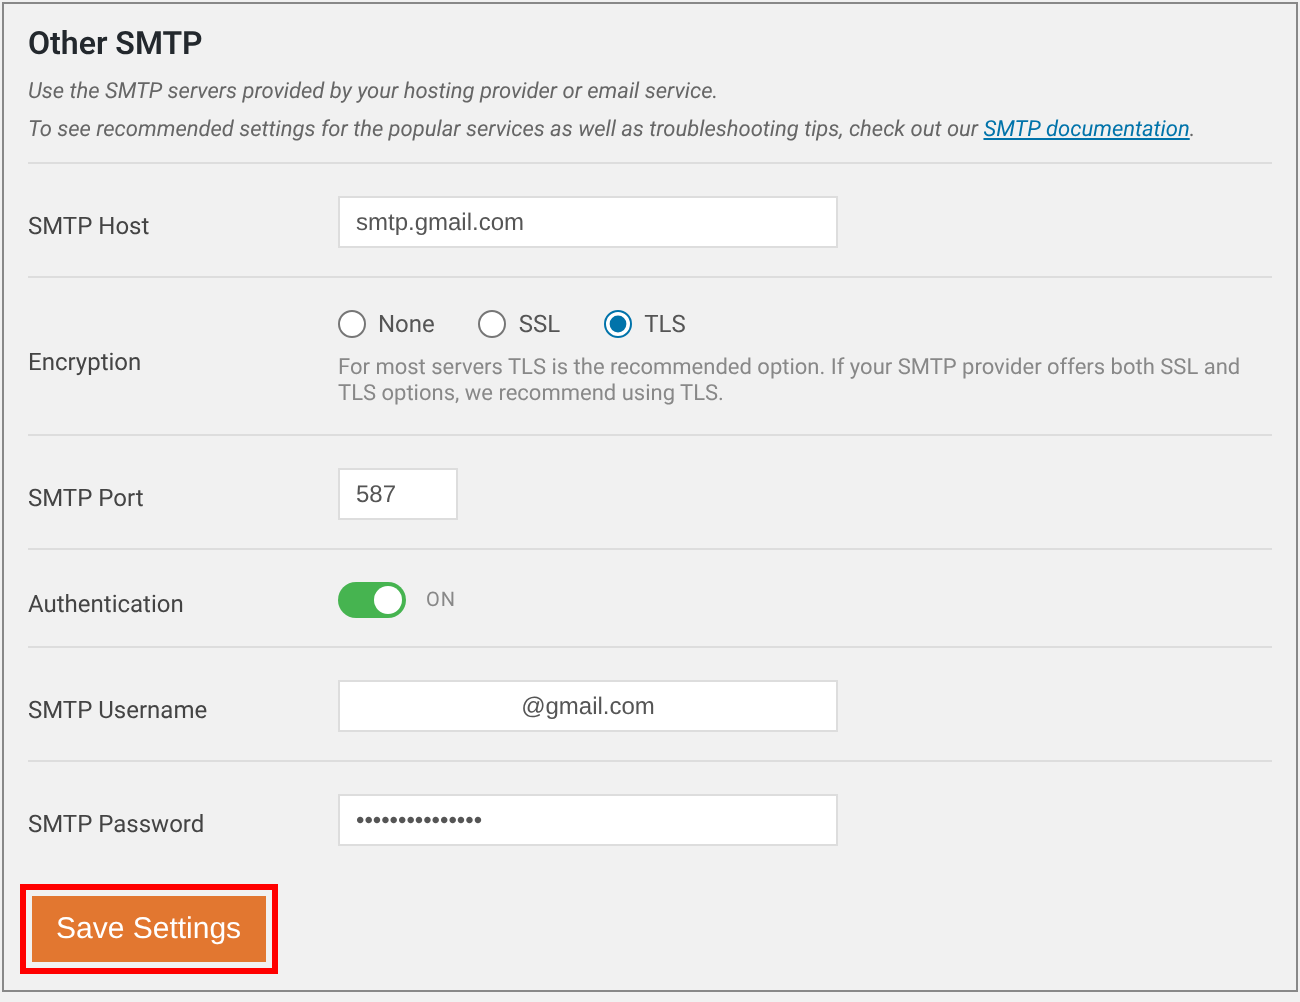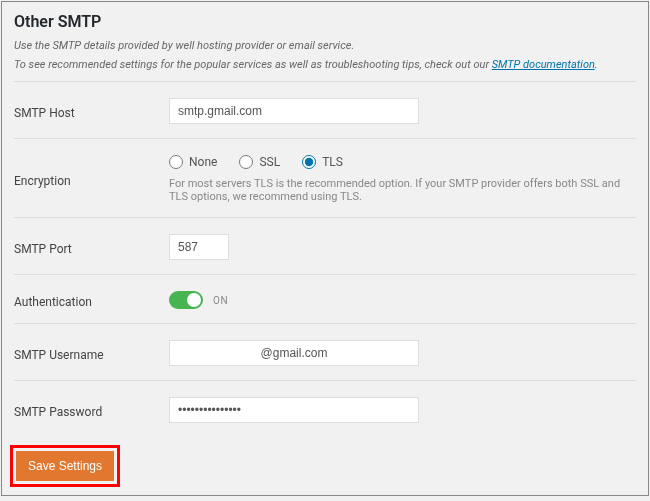--- a/index.html
+++ b/index.html
@@ -18,28 +18,28 @@
 .radios{display:flex;gap:22px;align-items:center;margin-bottom:8px}
 .radio{display:flex;align-items:center;gap:6px;font-size:12px;color:#555}
 .radio input{width:14px;height:14px;accent-color:#0073aa}
 .hint{font-size:11px;color:#888;}
 .toggle-wrap{display:flex;align-items:center;gap:10px}
 .toggle{width:34px;height:18px;background:#46b450;border-radius:10px;position:relative;cursor:pointer}
 .toggle-knob{position:absolute;width:14px;height:14px;background:#fff;border-radius:50%;top:2px;right:2px}
 .on-label{font-size:10px;color:#888;letter-spacing:0.5px}
 .center-input{text-align:center}
 .save-wrap{position:absolute;bottom:8px;left:8px;border:3px solid #ff0000;padding:3px}
-.save-btn{background:#e27730;color:#fff;border:none;font-size:12px;padding:8px 12px;font-weight:500;cursor:pointer}
+.save-btn{background:#e27730;color:#fff;border:none;font-size:15px;padding:8px 12px;font-weight:500;cursor:pointer}
 </style>
 </head>
 <body>
 
 <div class="panel">
   <h2>Other SMTP</h2>
-  <p class="desc">Use the SMTP details provided by well hosting provider or email service.</p>
+  <p class="desc">Use the SMTP servers provided by your hosting provider or email service.</p>
   <p class="desc">
     <span>To see recommended settings for the popular services as well as troubleshooting tips, check out our </span><a href="#">SMTP documentation</a><span>.</span>
   </p>
 
   <div class="row first">
     <div class="lbl">SMTP Host</div>
     <div class="ctrl">
       <input type="text" class="wide" value="smtp.gmail.com" style="">
     </div>
   </div>

